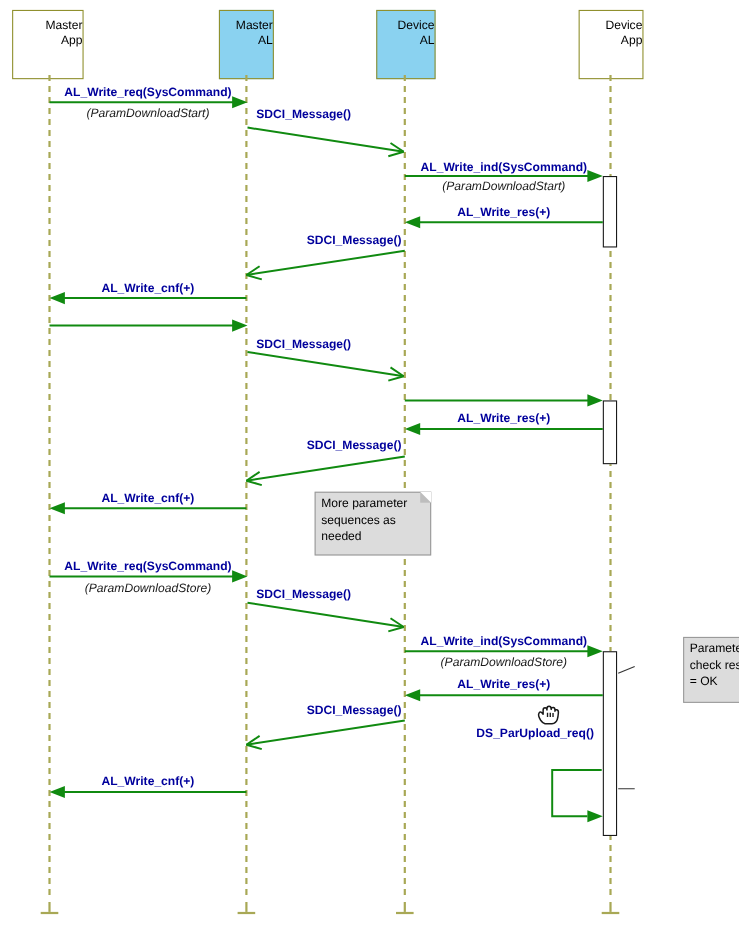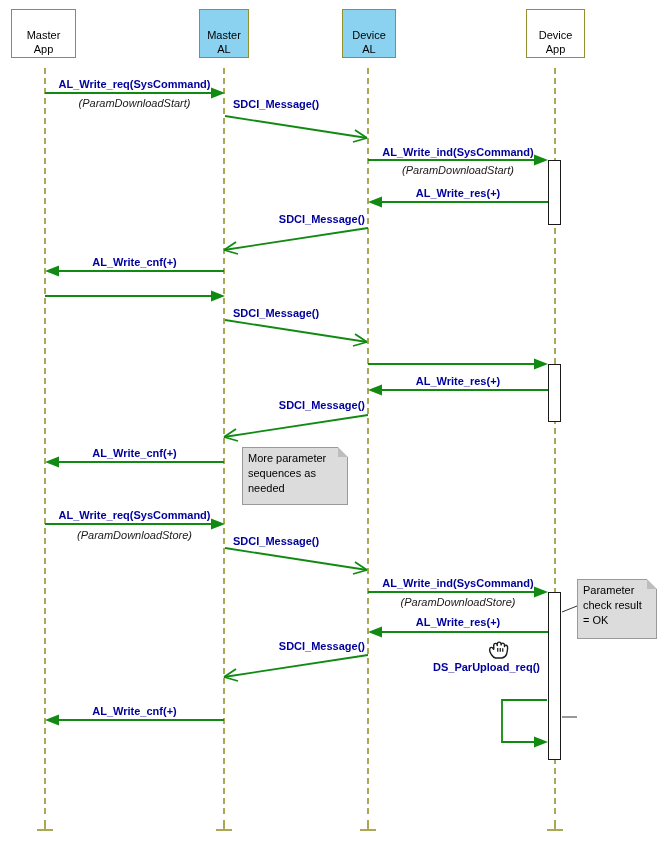--- a/index.html
+++ b/index.html
@@ -2,23 +2,23 @@
 <html><head>
 <meta charset="utf-8">
 <style>
   html,body{margin:0;padding:0;background:#ffffff;}
   .canvas{
     position:relative;width:672px;height:842px;background:#ffffff;overflow:hidden;
     font-family:"Liberation Sans","DejaVu Sans",sans-serif;
   }
   
   .pbox{
-    position:absolute;top:9px;height:49px;box-sizing:border-box;
+    position:absolute;top:9px;height:63px;box-sizing:border-box;
     border:1.5px solid #90902e;background:#ffffff;color:#000;
-    font-size:11px;line-height:14px;text-align:center;padding-top:18px;
+    font-size:11px;line-height:14px;text-align:right;padding-top:6px;
     white-space:pre-line;
   }
   .pbox.al{background:#8ad2f0;}
   
   .lifeline{
     position:absolute;width:2px;top:68px;height:750px;
     background:repeating-linear-gradient(to bottom,#a8a855 0 6px,transparent 6px 10px);
   }
   .lstub{position:absolute;width:2px;height:9px;top:820px;background:#a8a855;}
   .ltick{position:absolute;width:16px;height:2px;top:829px;background:#a8a855;}
@@ -36,21 +36,21 @@
   }
   .sub{
     position:absolute;color:#1a1a1a;font-style:italic;font-size:11px;line-height:13px;
     white-space:nowrap;
   }
   .ctr{text-align:center;}
   .rgt{text-align:right;}
   
   .note{
     position:absolute;box-sizing:border-box;background:#dcdcdc;border:1px solid #9a9a9a;
-    color:#000;font-size:11px;line-height:15px;padding:3px 5px;white-space:pre-line;
+    color:#000;font-size:11px;line-height:15px;padding:3px 5px;white-space:pre-line;margin-left:44px;
   }
   .note::before{
     content:"";position:absolute;top:-1px;right:-1px;width:0;height:0;
     border-style:solid;border-width:0 10px 10px 0;
     border-color:#ffffff #ffffff #bdbdbd #bdbdbd;
   }
   .hand{position:absolute;left:484px;top:636px;}
 </style>
 </head>
 <body>

